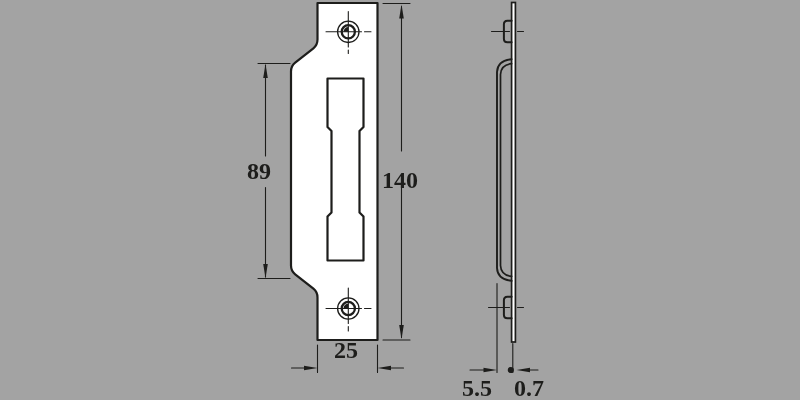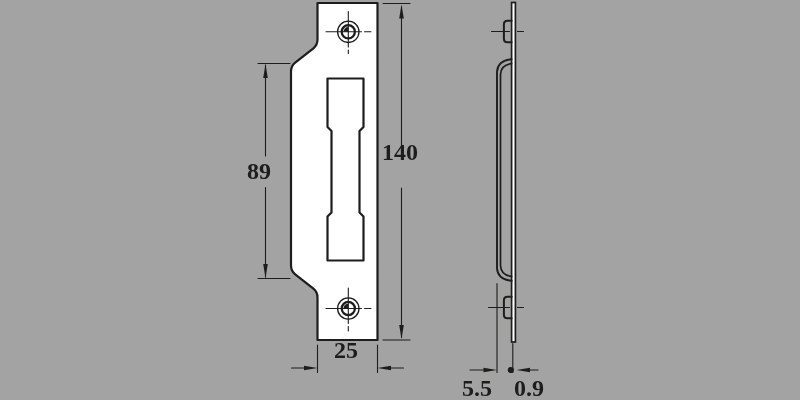--- a/index.html
+++ b/index.html
@@ -94,18 +94,18 @@
         <path d="M 470,370 H 484 M 530,370 H 538"></path>
         <polygon fill="#1d1d1b" stroke="none" points="497,370 483.5,367.7 483.5,372.3"></polygon>
         <polygon fill="#1d1d1b" stroke="none" points="516.5,370 530,367.7 530,372.3"></polygon>
         <circle cx="510.8" cy="370" r="3.1" fill="#1d1d1b" stroke="none"></circle>
       </g>
 
     </g>
   </svg>
 
   <div class="dim-label" style="left:259px;top:171px;">89</div>
-  <div class="dim-label" style="left:400px;top:152px;">140</div>
+  <div class="dim-label" style="left:400px;top:180px;">140</div>
   <div class="dim-label" style="left:346px;top:350px;">25</div>
   <div class="dim-label" style="left:477px;top:388px;">5.5</div>
-  <div class="dim-label" style="left:529px;top:388px;">0.9</div>
+  <div class="dim-label" style="left:529px;top:388px;">0.7</div>
 
 </div>
 
 </body></html>

